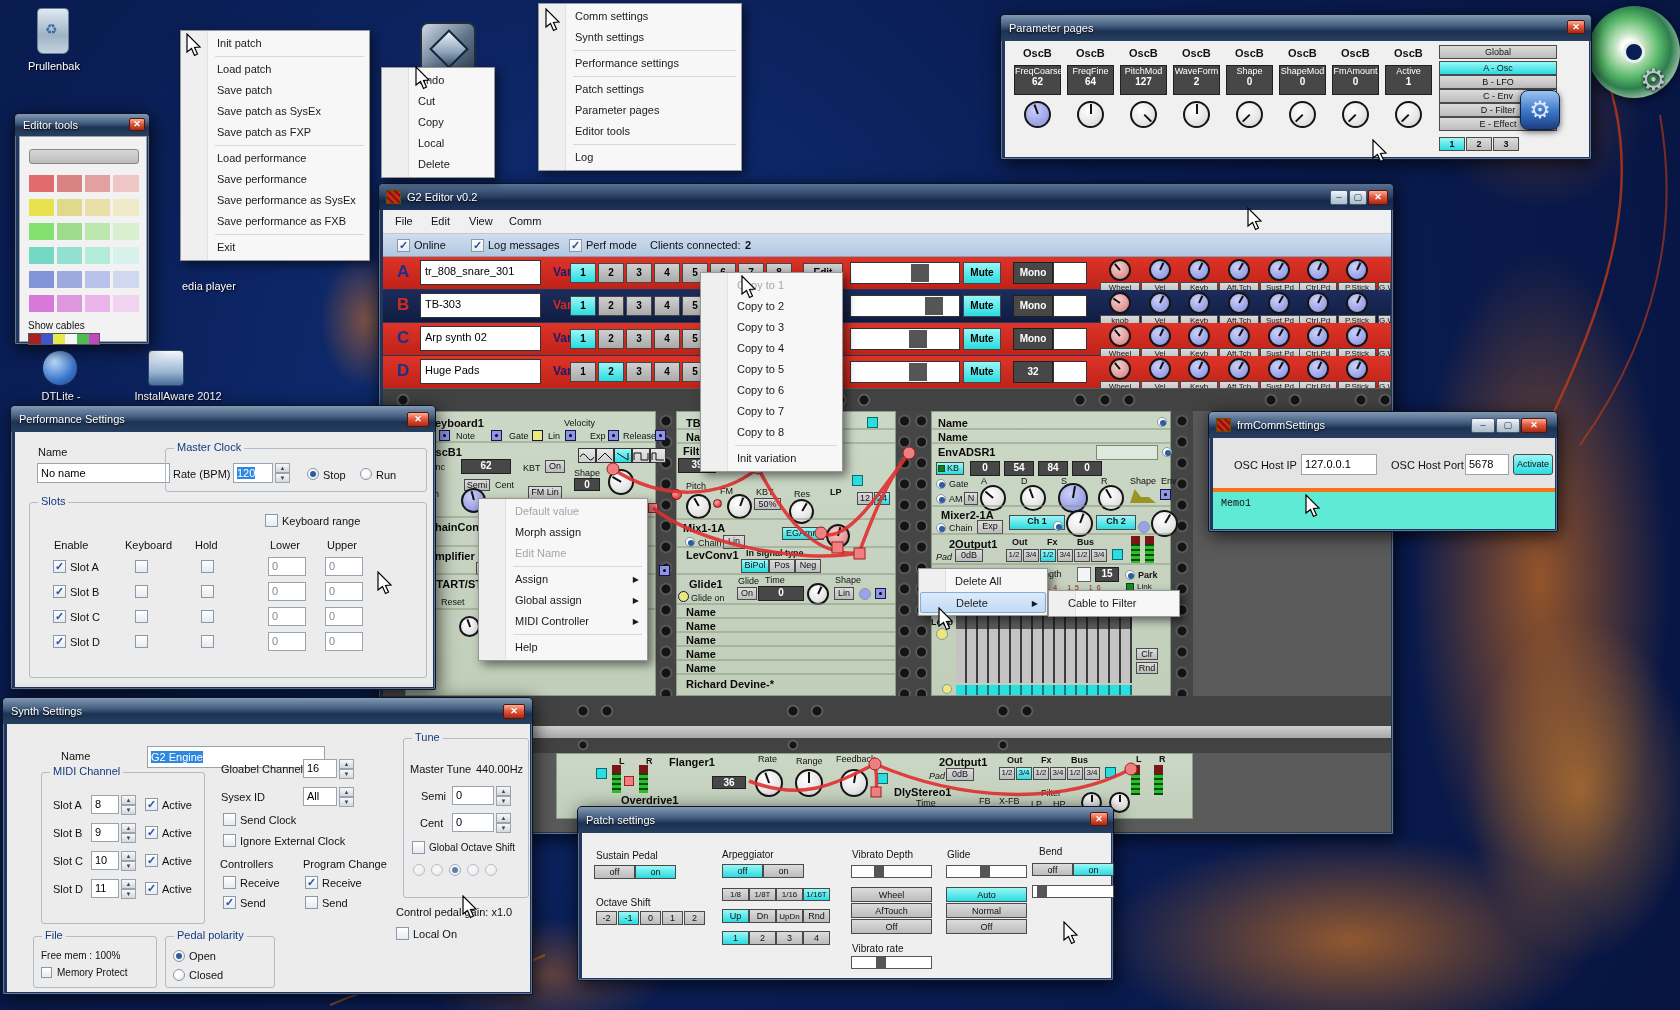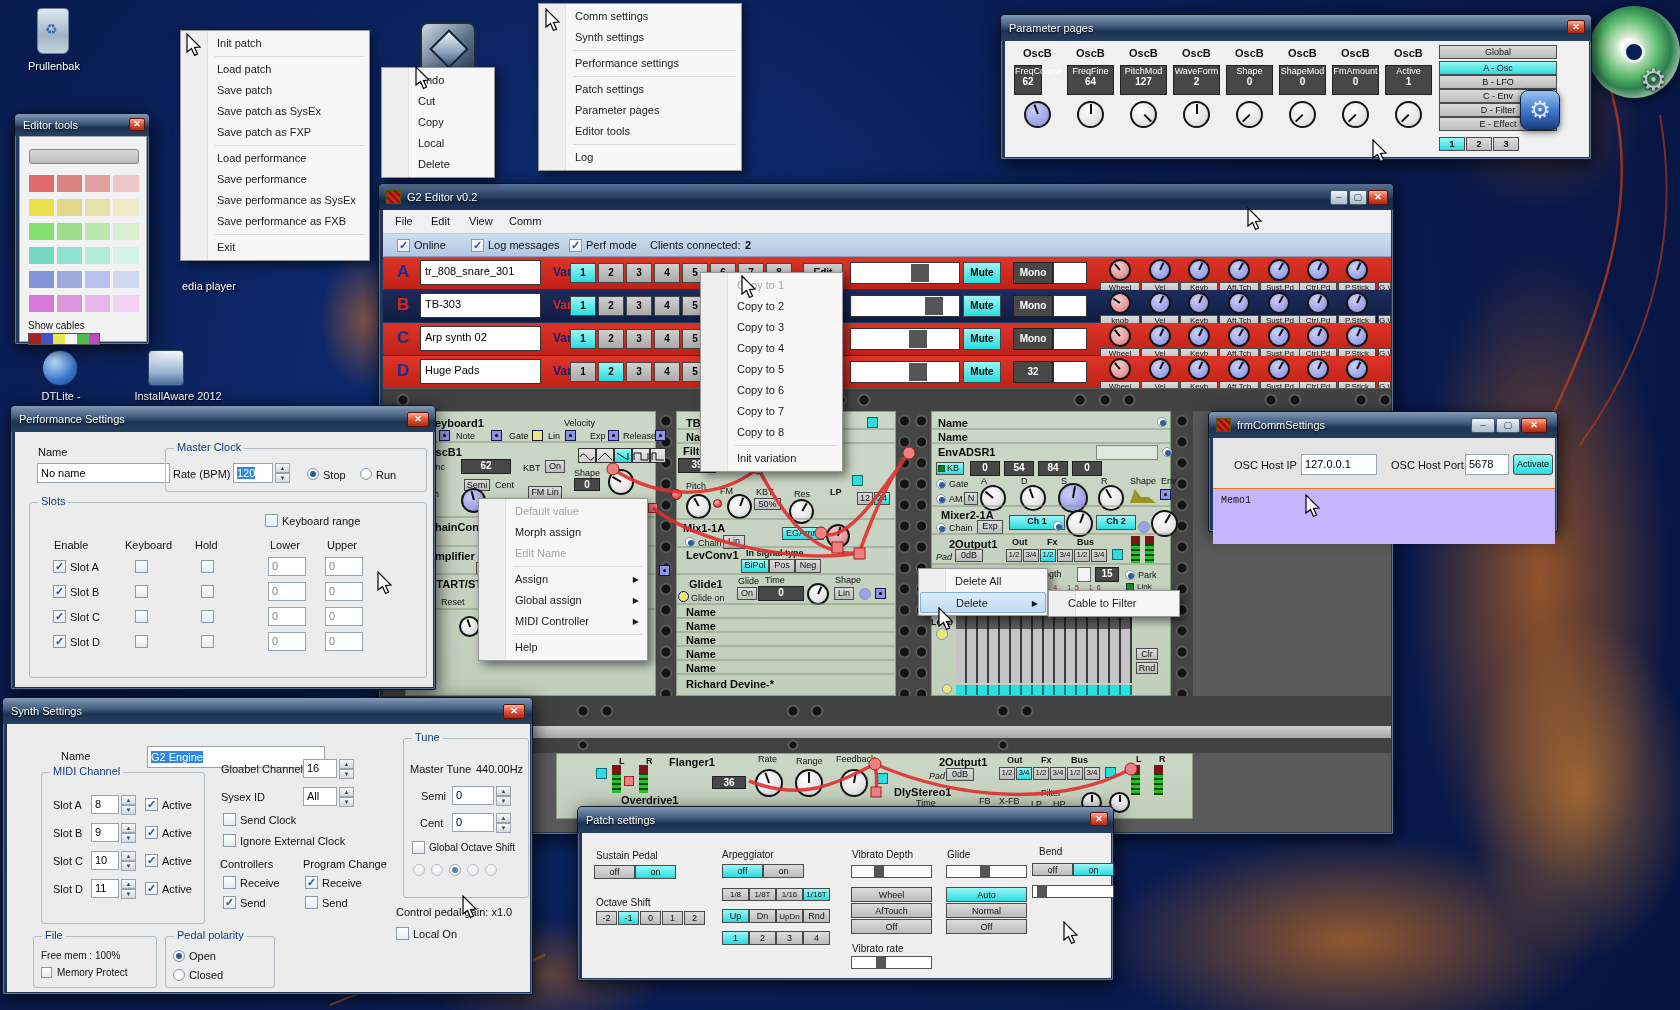--- a/index.html
+++ b/index.html
@@ -520,21 +520,21 @@
  <div class="gy" style="left:695px;top:365px;width:16px;height:13px;font-size:8px">1/2</div>
  <div class="gy" style="left:712px;top:365px;width:16px;height:13px;font-size:8px">3/4</div>
  <span class="pwr" style="left:733px;top:365px"></span>
  <div class="mtr2" style="left:752px;top:352px;height:27px"></div>
  <div class="mtr2" style="left:766px;top:352px;height:27px"></div>
 
  <span class="l9" style="left:655px;top:385px">Length</span>
  <div class="a" style="left:698px;top:383px;width:14px;height:15px;background:#f4f4f4;border:1px solid #666"></div>
  <div class="dk" style="left:716px;top:383px;width:24px;height:15px">15</div>
  <span class="rd on" style="left:746px;top:386px;width:10px;height:10px"></span>
- <span class="l9" style="left:759px;top:386px;font-weight:normal">Park</span>
+ <span class="l9" style="left:759px;top:386px;font-weight:bold">Park</span>
  <span class="a" style="left:747px;top:399px;width:8px;height:8px;background:#1a8a1a;border:1px solid #043"></span>
  <span class="l8" style="left:758px;top:398px">Link</span>
  <span class="l8" style="left:580px;top:400px;font-size:7px;color:#a02020;letter-spacing:4px">10 11 12 13 14 15 16</span>
  <span class="l9" style="left:556px;top:410px;font-weight:bold">Rst</span>
  <span class="rd" style="left:557px;top:421px;background:#ece87a"></span>
  <span class="l9" style="left:552px;top:433px;font-weight:bold">Loop</span>
  <span class="rd" style="left:557px;top:444px;background:#ece87a"></span>
  <div class="a" style="left:577px;top:407px;width:176px;height:38px;background:repeating-linear-gradient(90deg,#5a5a5a 0 9px,#262626 9px 11px)"></div>
  <div class="a" style="left:577px;top:445px;width:176px;height:54px;background:repeating-linear-gradient(90deg,#c4c4c4 0 9px,#3c3c3c 9px 11px)"></div>
  <div class="gy" style="left:757px;top:464px;width:22px;height:12px">Clr</div>
@@ -652,41 +652,41 @@
  </div>
  <div class="wb" style="left:262px;top:6px;width:24px;height:15px">–</div>
  <div class="wb" style="left:287px;top:6px;width:24px;height:15px">▢</div>
  <div class="xb" style="left:312px;top:6px;width:26px;height:15px;line-height:13px">✕</div>
  <div class="body" style="left:4px;top:26px;width:342px;height:91px;background:#e4e4e4">
   <span class="lb" style="left:21px;top:21px">OSC Host IP</span>
   <div class="in" style="left:88px;top:16px;width:76px;height:21px;line-height:19px">127.0.0.1</div>
   <span class="lb" style="left:178px;top:21px">OSC Host Port</span>
   <div class="in" style="left:252px;top:16px;width:44px;height:21px;line-height:19px">5678</div>
   <div class="gy cy" style="left:300px;top:16px;width:40px;height:21px;font-size:9px;line-height:19px;border-radius:3px">Activate</div>
-  <div class="a" style="left:0px;top:50px;width:342px;height:56px;background:#c4b5fd;border-top:1px solid #f97316">
+  <div class="a" style="left:0px;top:50px;width:342px;height:41px;background:#5eead4;border-top:4px solid #f97316">
    <span class="lb" style="left:8px;top:6px;font-family:'Liberation Mono',monospace;font-size:10px">Memo1</span>
   </div>
  </div>
 </div>
 
 <div class="win a" style="left:1000px;top:14px;width:592px;height:146px;background:#22375e;z-index:15">
  <div class="tb">
         <span>Parameter pages</span>
       </div>
  <div class="xb" style="left:566px;top:5px;width:18px;height:14px;line-height:12px">✕</div>
  <div class="body" style="left:4px;top:26px;width:584px;height:116px;background:#f0f0f0">
   <span class="lb" style="left:18px;top:6px;font-weight:bold">OscB</span>
   <span class="lb" style="left:71px;top:6px;font-weight:bold">OscB</span>
   <span class="lb" style="left:124px;top:6px;font-weight:bold">OscB</span>
   <span class="lb" style="left:177px;top:6px;font-weight:bold">OscB</span>
   <span class="lb" style="left:230px;top:6px;font-weight:bold">OscB</span>
   <span class="lb" style="left:283px;top:6px;font-weight:bold">OscB</span>
   <span class="lb" style="left:336px;top:6px;font-weight:bold">OscB</span>
   <span class="lb" style="left:389px;top:6px;font-weight:bold">OscB</span>
-  <div class="dk" style="left:9px;top:24px;width:28px;height:30px;font-weight:normal"><span style="font-size:9px;display:block">FreqCoarse</span><span style="font-size:10px;font-weight:bold">62</span></div>
+  <div class="dk" style="left:9px;top:24px;width:47px;height:30px;font-weight:normal"><span style="font-size:9px;display:block">FreqCoarse</span><span style="font-size:10px;font-weight:bold">62</span></div>
   <div class="dk" style="left:62px;top:24px;width:47px;height:30px;font-weight:normal"><span style="font-size:9px;display:block">FreqFine</span><span style="font-size:10px;font-weight:bold">64</span></div>
   <div class="dk" style="left:115px;top:24px;width:47px;height:30px;font-weight:normal"><span style="font-size:9px;display:block">PitchMod</span><span style="font-size:10px;font-weight:bold">127</span></div>
   <div class="dk" style="left:168px;top:24px;width:47px;height:30px;font-weight:normal"><span style="font-size:9px;display:block">WaveForm</span><span style="font-size:10px;font-weight:bold">2</span></div>
   <div class="dk" style="left:221px;top:24px;width:47px;height:30px;font-weight:normal"><span style="font-size:9px;display:block">Shape</span><span style="font-size:10px;font-weight:bold">0</span></div>
   <div class="dk" style="left:274px;top:24px;width:47px;height:30px;font-weight:normal"><span style="font-size:9px;display:block">ShapeMod</span><span style="font-size:10px;font-weight:bold">0</span></div>
   <div class="dk" style="left:327px;top:24px;width:47px;height:30px;font-weight:normal"><span style="font-size:9px;display:block">FmAmount</span><span style="font-size:10px;font-weight:bold">0</span></div>
   <div class="dk" style="left:380px;top:24px;width:47px;height:30px;font-weight:normal"><span style="font-size:9px;display:block">Active</span><span style="font-size:10px;font-weight:bold">1</span></div>
   <div class="k pu" style="left:19px;top:60px;width:27px;height:27px">
           <i style="transform:rotate(-20deg)"></i>
         </div>

